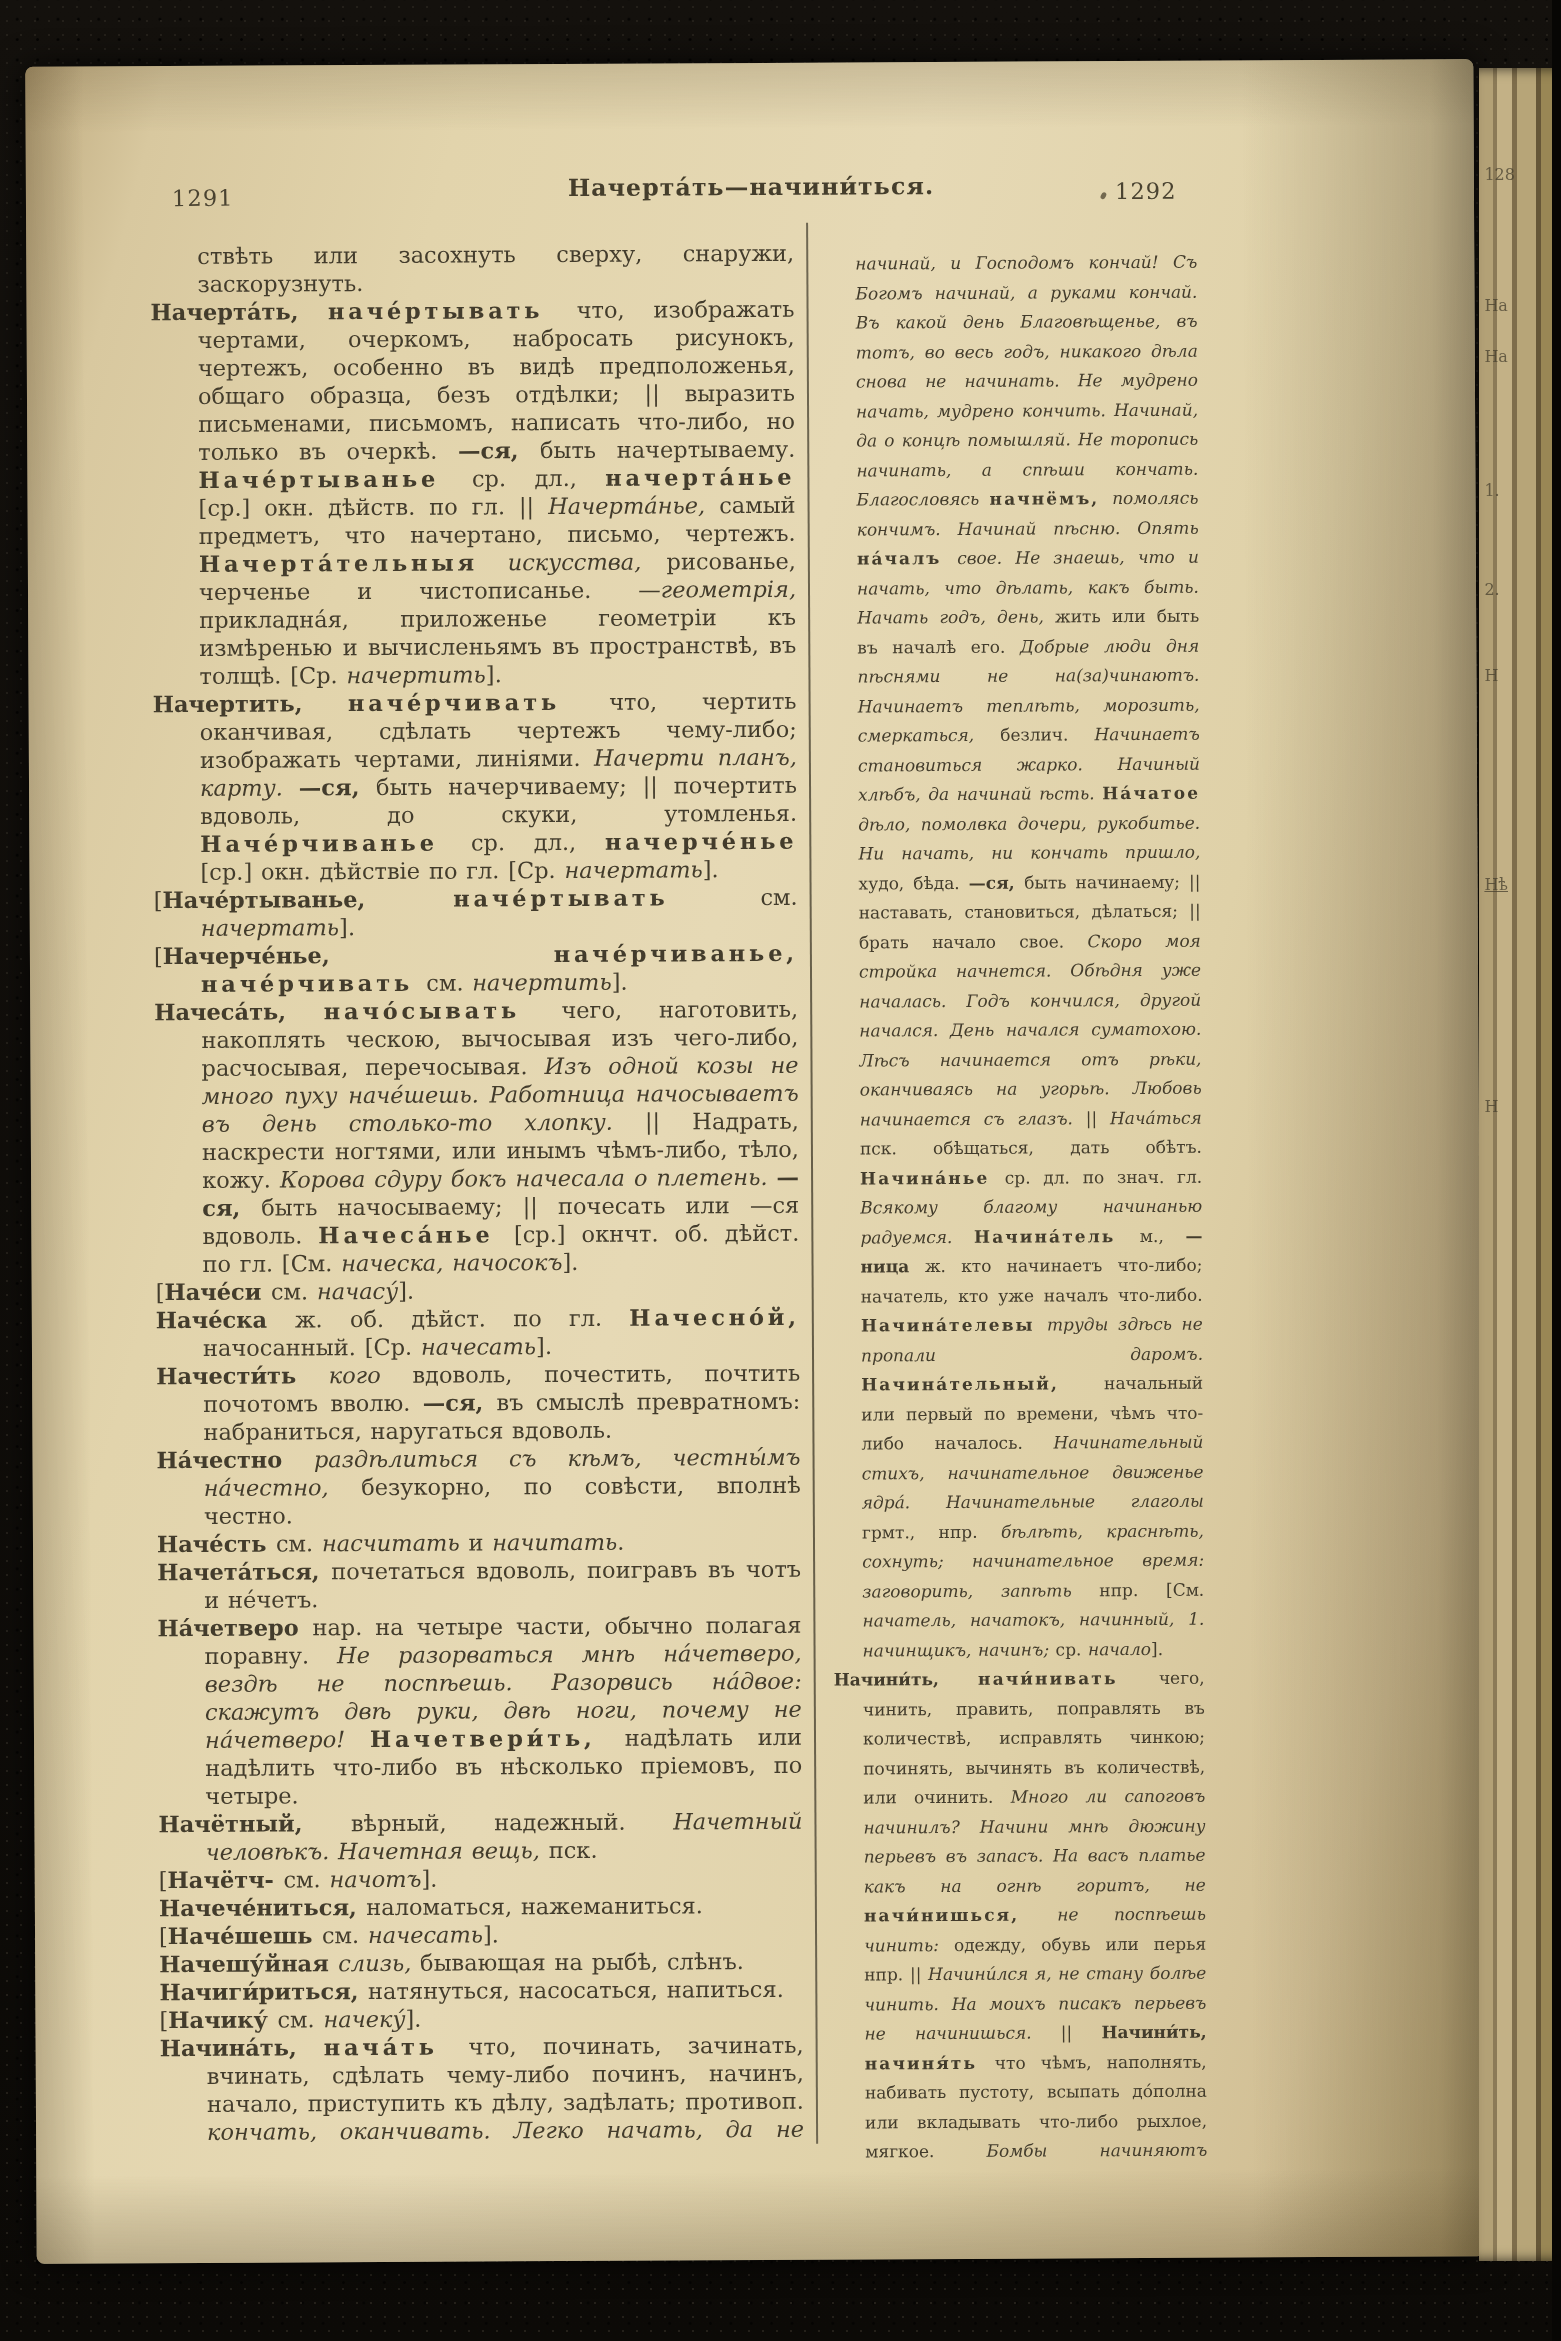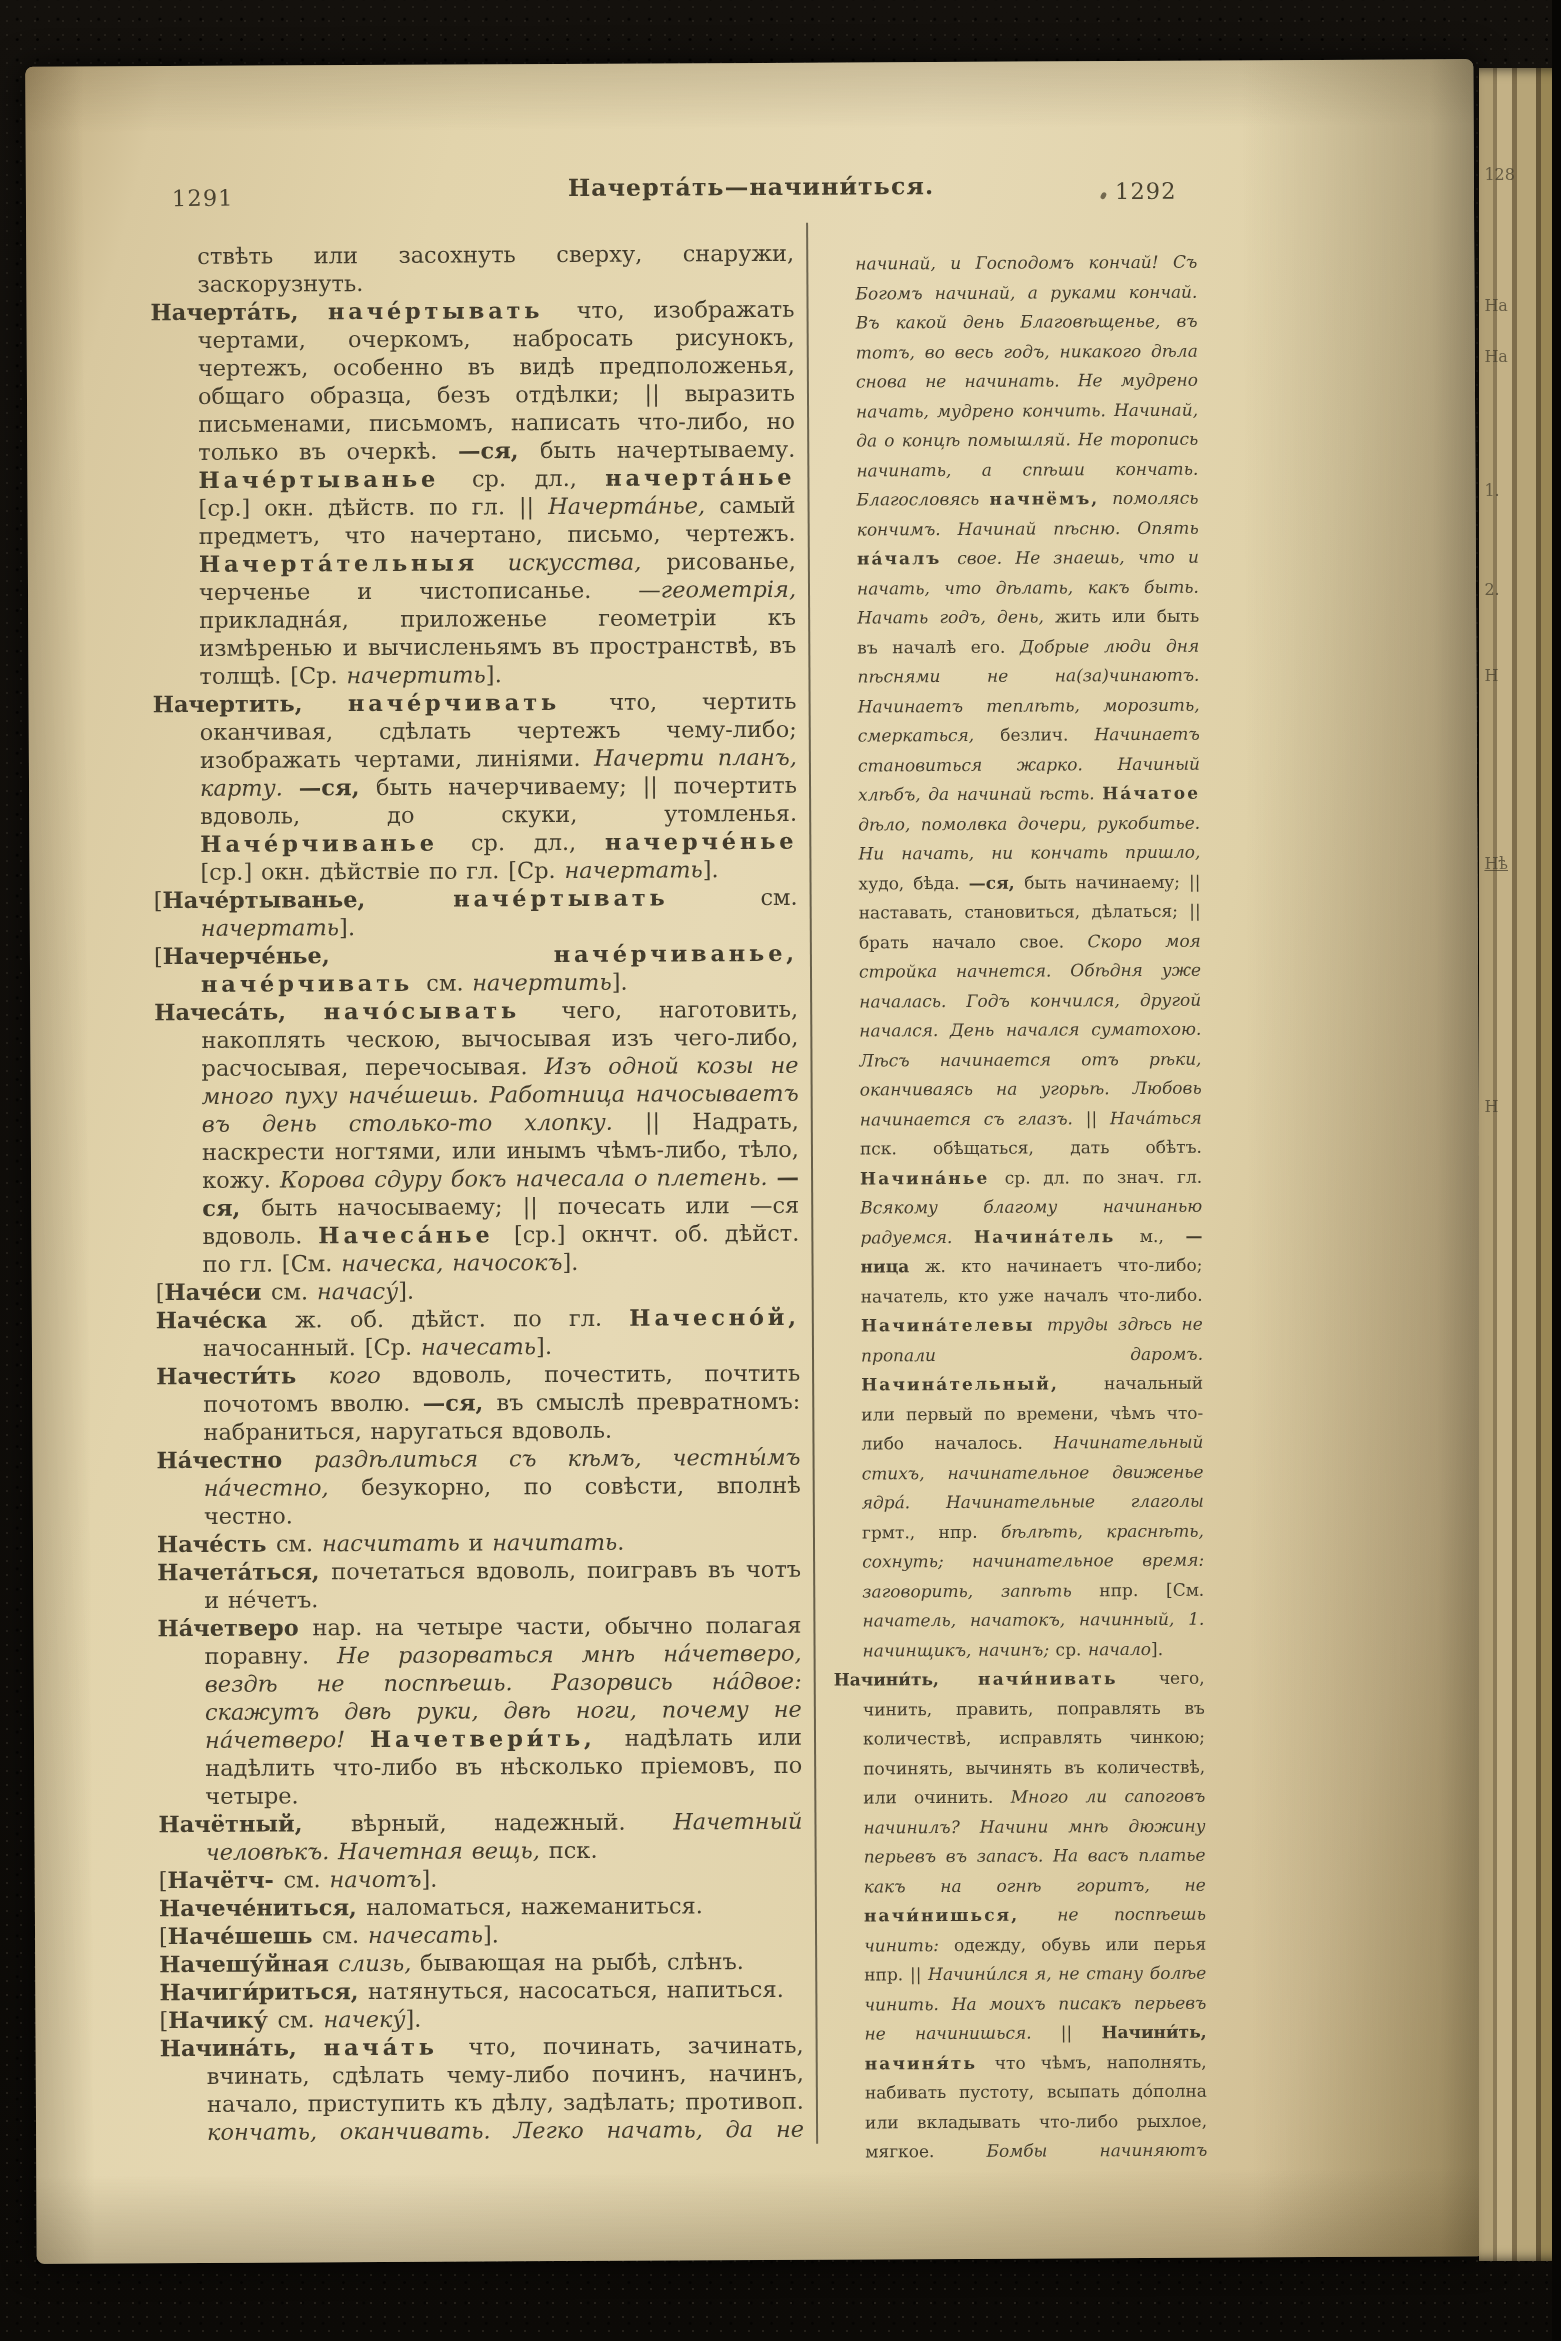--- a/index.html
+++ b/index.html
@@ -126,18 +126,18 @@
     </div>
 </div>
 
 <div class="page-edges">
     <span class="edge-fragment" style="top: 97px;">128</span>
     <span class="edge-fragment" style="top: 228px;">На</span>
     <span class="edge-fragment" style="top: 279px;">На</span>
     <span class="edge-fragment" style="top: 413px;">1.</span>
     <span class="edge-fragment" style="top: 512px;">2.</span>
     <span class="edge-fragment" style="top: 598px;">Н</span>
-    <span class="edge-fragment" style="top: 786px; text-decoration: underline;">Нѣ</span>
+    <span class="edge-fragment" style="top: 807px; text-decoration: underline;">Нѣ</span>
     <span class="edge-fragment" style="top: 1029px;">Н</span>
   </div>
 
 <div class="black-right"></div>
 
 
 </body></html>

